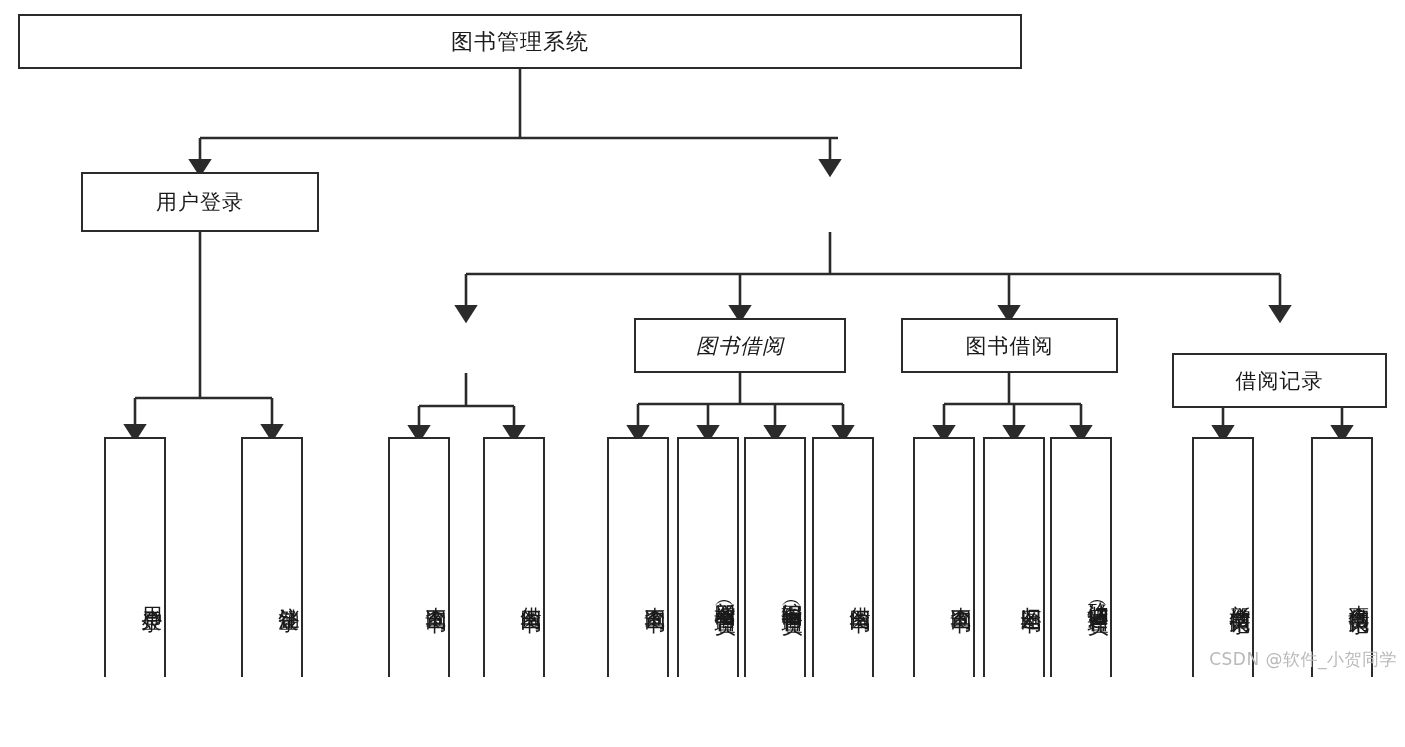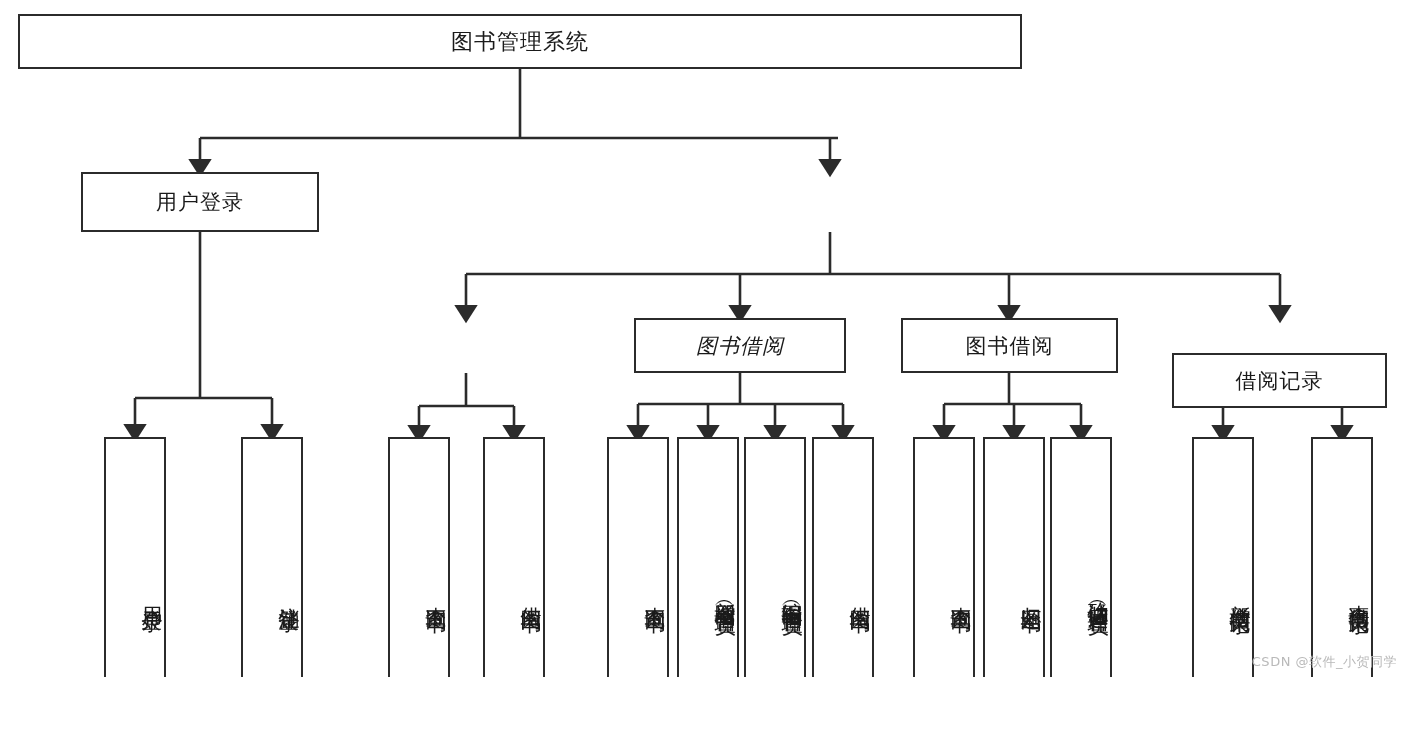--- a/index.html
+++ b/index.html
@@ -56,21 +56,21 @@
     display: block;
     text-align: left;
   }
   .node.root {
     font-size: 22px;
   }
   #watermark {
     position: absolute;
     right: 8px;
     bottom: 6px;
-    font-size: 13px;
+    font-size: 17px;
     color: #b9b9b9;
     z-index: 5;
     letter-spacing: 0.5px;
     white-space: nowrap;
   }
 </style>
 </head>
 <body>
 
 <div id="canvas">

